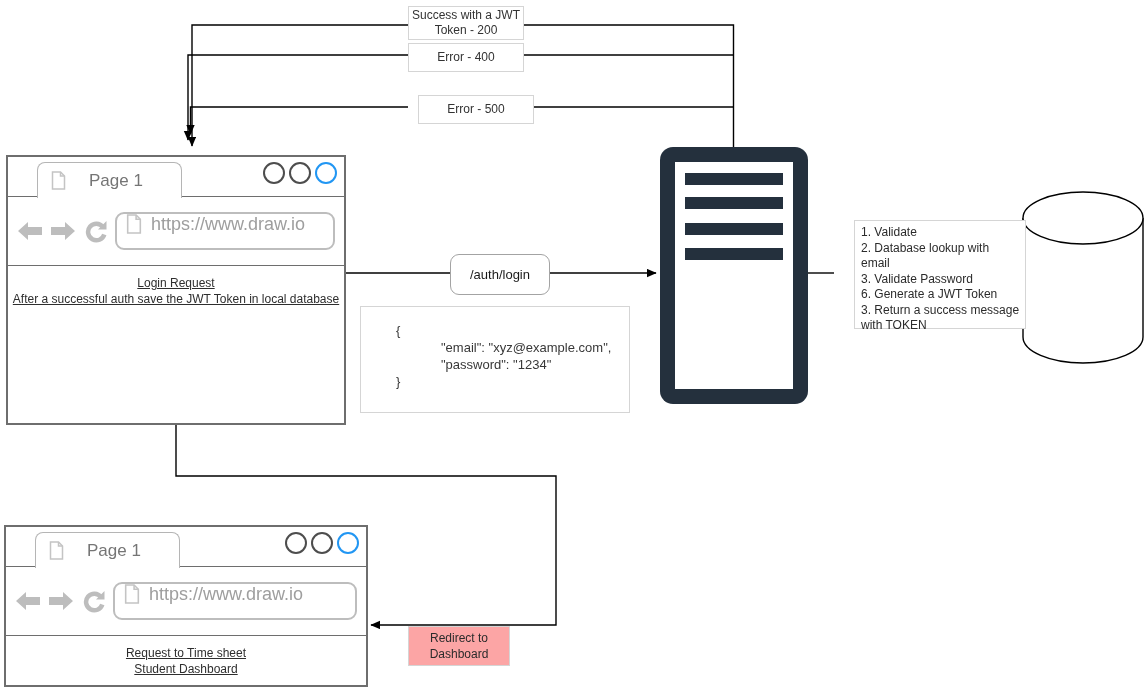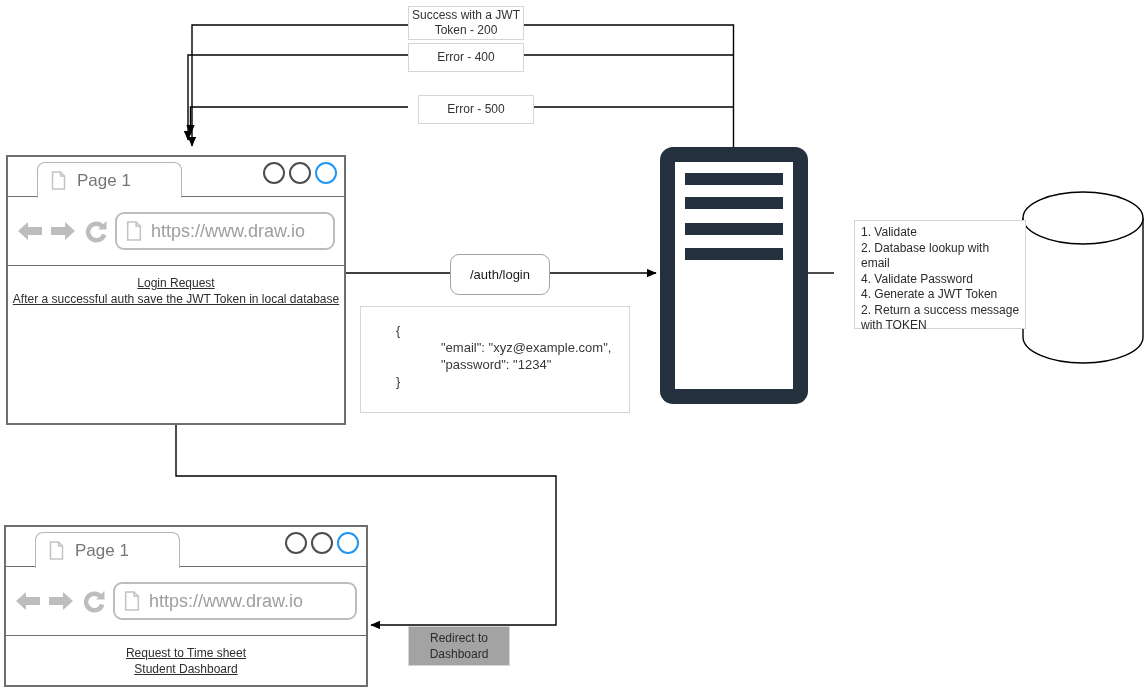--- a/index.html
+++ b/index.html
@@ -25,31 +25,31 @@
   .browser { position:absolute; background:#fff; border:2px solid #6e6e6e; }
   #browser-top    { left:6px; top:155px; width:340px; height:270px; }
   #browser-bottom { left:4px; top:525px; width:364px; height:162px; }
   .b-tabbar { position:relative; height:40px; border-bottom:1px solid #6e6e6e; }
   .b-tab {
     position:absolute; left:29px; top:5px; width:145px; height:36px; z-index:2;
     background:#fff; border:1px solid #b5b5b5; border-bottom:none;
     border-radius:8px 8px 0 0; display:flex; align-items:center; gap:11px;
     padding-left:13px;
   }
-  .b-tab-label { font-size:17px; color:#757575; }
+  .b-tab-label { font-size:17px; color:#757575;margin-left:12px; }
   .b-circles { position:absolute; right:7px; top:5px; display:flex; gap:4px; z-index:1; }
   .b-circle { width:22px; height:22px; border-radius:50%; border:2px solid #4d4d4d; background:#fff; }
   .b-circle.blue { border-color:#2196f3; }
   .b-navbar {
     height:69px; border-bottom:1px solid #6e6e6e;
     display:flex; align-items:center; padding:0 9px; gap:7px;
   }
   .b-url {
     flex:1; height:38px; border:2px solid #bdbdbd; border-radius:9px;
-    display:flex; align-items:center; gap:9px; padding:0 9px;
+    display:flex; gap:9px; padding:0 9px;
     color:#9e9e9e; font-size:18px; white-space:nowrap; overflow:hidden;
   }
   .b-content { text-align:center; font-size:12px; line-height:16px; color:#2e2e2e; padding-top:9px;text-decoration:underline; }
 
   
   #auth-box {
     position:absolute; left:450px; top:254px; width:100px; height:41px;
     background:#fff; border:1px solid #a3a3a3; border-radius:9px;
     display:flex; align-items:center; justify-content:center;
     font-size:13px; color:#1a1a1a;
@@ -63,21 +63,21 @@
   #request-body-box .indent { padding-left:45px; }
   #steps-box {
     position:absolute; left:834px; top:220px; width:172px; height:109px;
     background:#fff; border:1px solid #d5d5d5;
     font-size:12px; line-height:15.5px; color:#2b2b2b;
     padding:4px 4px 0 6px;
     margin-left:20px;
   }
   #redirect-box {
     position:absolute; left:408px; top:626px; width:102px; height:40px;
-    background:#a3a3a3; border:1px solid #d5d5d5;
+    background:#fca5a5; border:1px solid #d5d5d5;
     display:flex; align-items:center; justify-content:center;
     text-align:center; font-size:12px; line-height:16px; color:#2b2b2b;
   }
 </style>
 </head>
 <body>
 
 <div id="canvas">
 
   <svg id="wires" width="1148" height="692" viewBox="0 0 1148 692">
@@ -178,23 +178,23 @@
   <div id="request-body-box">
     <div>{</div>
     <div class="indent">"email": "xyz@example.com",</div>
     <div class="indent">"password": "1234"</div>
     <div>}</div>
   </div>
 
   <div id="steps-box">
     <div>1. Validate</div>
     <div>2. Database lookup with email</div>
-    <div>4. Validate Password</div>
-    <div>4. Generate a JWT Token</div>
-    <div>2. Return a success message with TOKEN</div>
+    <div>3. Validate Password</div>
+    <div>6. Generate a JWT Token</div>
+    <div>3. Return a success message with TOKEN</div>
   </div>
 
   <div id="redirect-box">
     <span>Redirect to Dashboard</span>
   </div>
 
   <div class="browser" id="browser-bottom">
     <div class="b-tabbar">
       <div class="b-tab">
         <svg width="15" height="19" viewBox="0 0 15 19">

